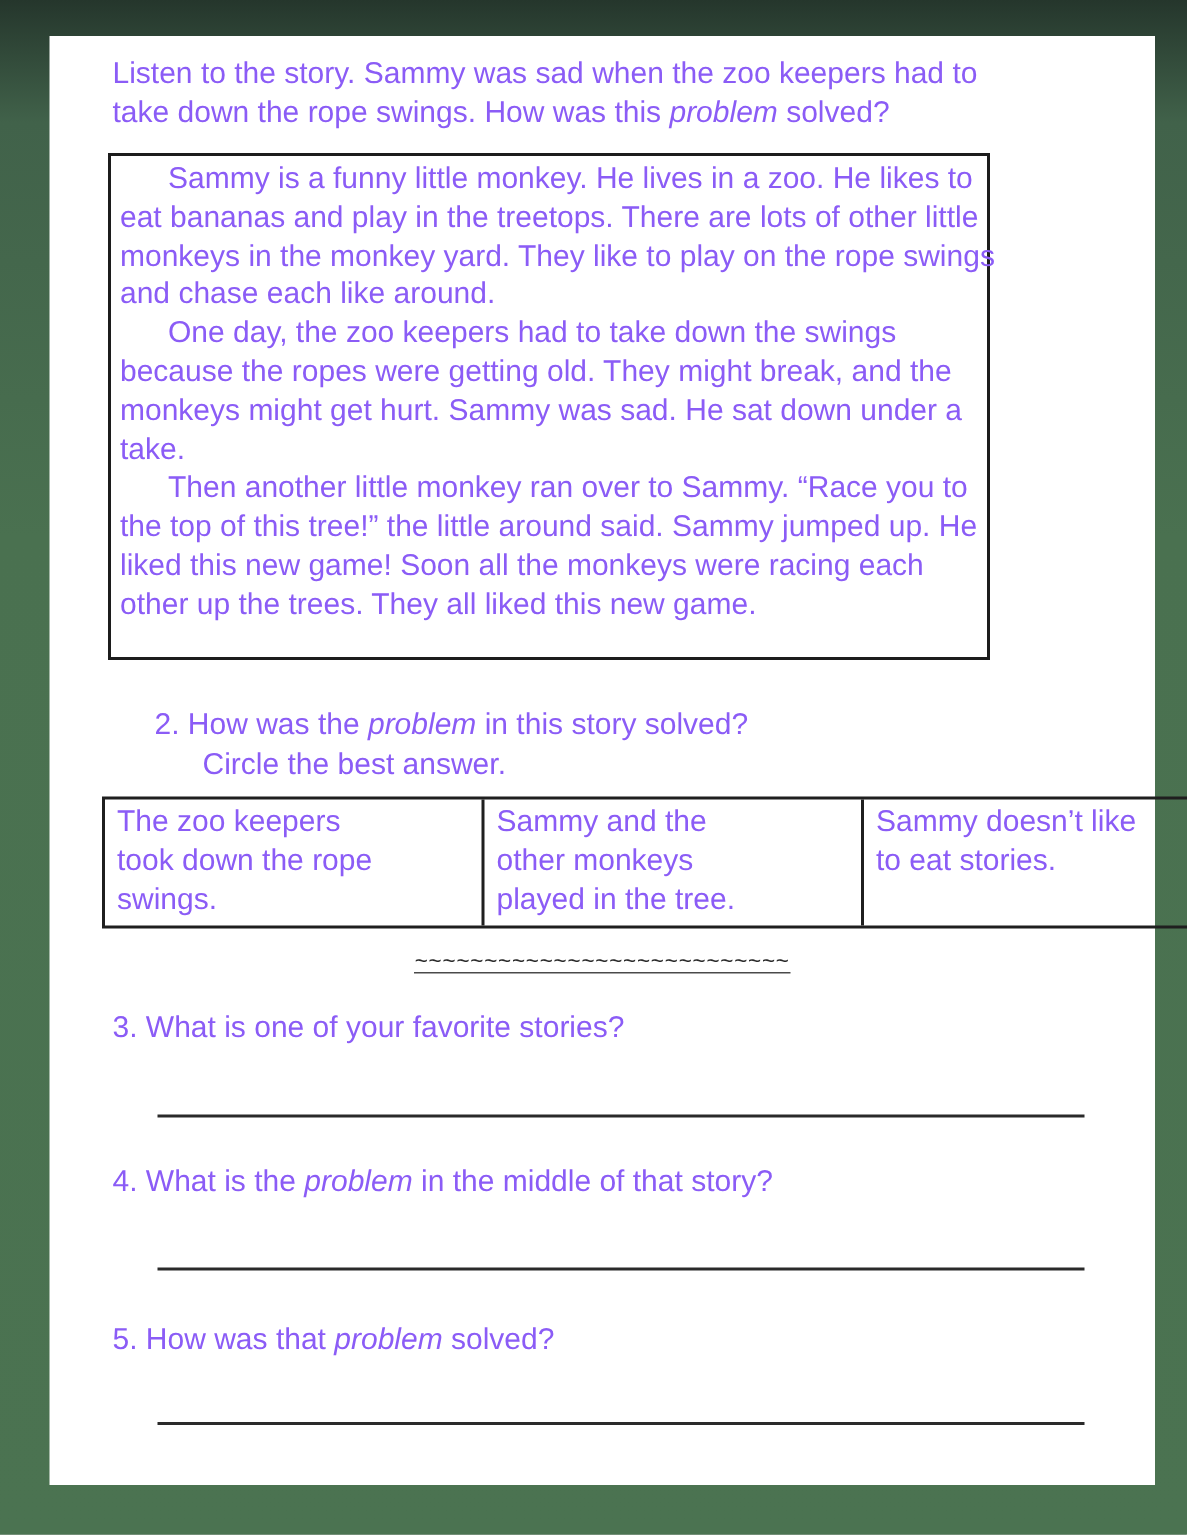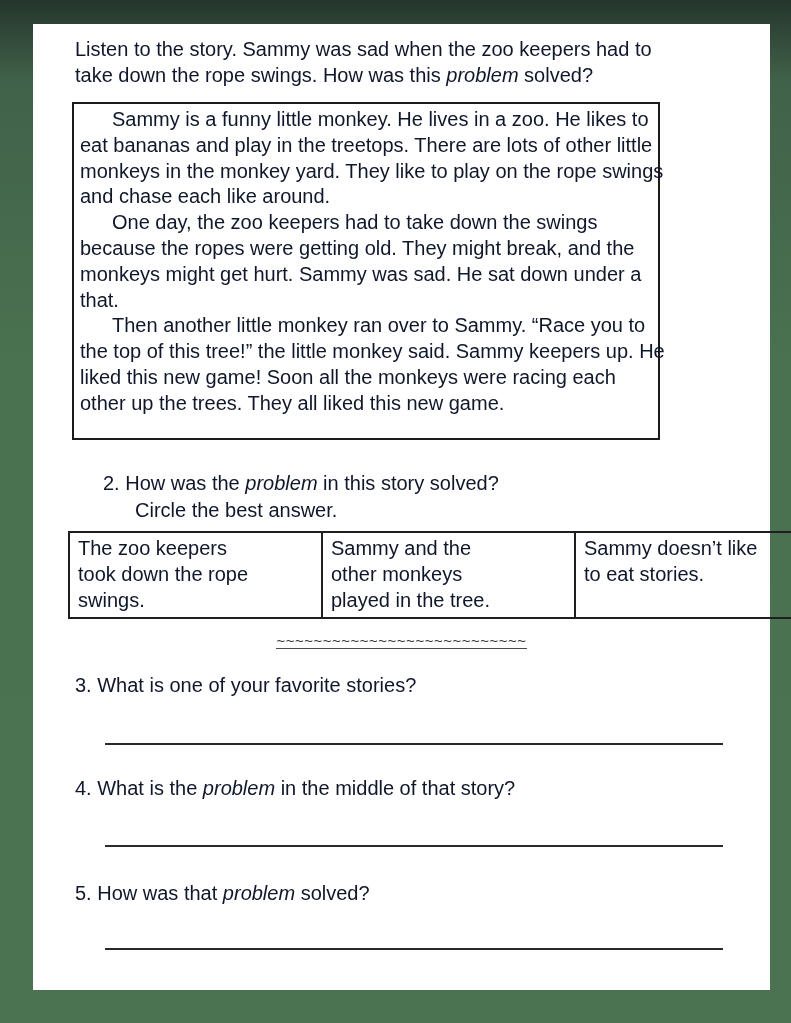--- a/index.html
+++ b/index.html
@@ -13,21 +13,21 @@
   }
   .page {
     position: absolute;
     left: 33px;
     top: 24px;
     width: 737px;
     height: 966px;
     background: #ffffff;
   }
   .txt {
-    color: #0f172a;
+    color: #8b5cf6;
     font-size: 20px;
     line-height: 26px;
   }
   .abs { position: absolute; }
   .instruction { left: 42px; top: 12px; width: 680px; }
   i.em { font-style: italic; }
 
   .story-box {
     left: 39px;
     top: 78px;
@@ -106,25 +106,25 @@
     <div>
       <div class="story-line indent">Sammy is a funny little monkey. He lives in a zoo. He likes to</div>
       <div class="story-line">eat bananas and play in the treetops. There are lots of other little</div>
       <div class="story-line">monkeys in the monkey yard. They like to play on the rope swings</div>
       <div class="story-line">and chase each like around.</div>
     </div>
     <div>
       <div class="story-line indent">One day, the zoo keepers had to take down the swings</div>
       <div class="story-line">because the ropes were getting old. They might break, and the</div>
       <div class="story-line">monkeys might get hurt. Sammy was sad. He sat down under a</div>
-      <div class="story-line">that.</div>
+      <div class="story-line">take.</div>
     </div>
     <div>
       <div class="story-line indent">Then another little monkey ran over to Sammy. “Race you to</div>
-      <div class="story-line">the top of this tree!” the little monkey said. Sammy keepers up. He</div>
+      <div class="story-line">the top of this tree!” the little around said. Sammy jumped up. He</div>
       <div class="story-line">liked this new game! Soon all the monkeys were racing each</div>
       <div class="story-line">other up the trees. They all liked this new game.</div>
     </div>
   </div>
 
   <div class="abs txt q2">
     <div>
       <span>2. How was the </span><i class="em">problem</i><span> in this story solved?</span>
     </div>
     <div class="q2-line2">Circle the best answer.</div>

